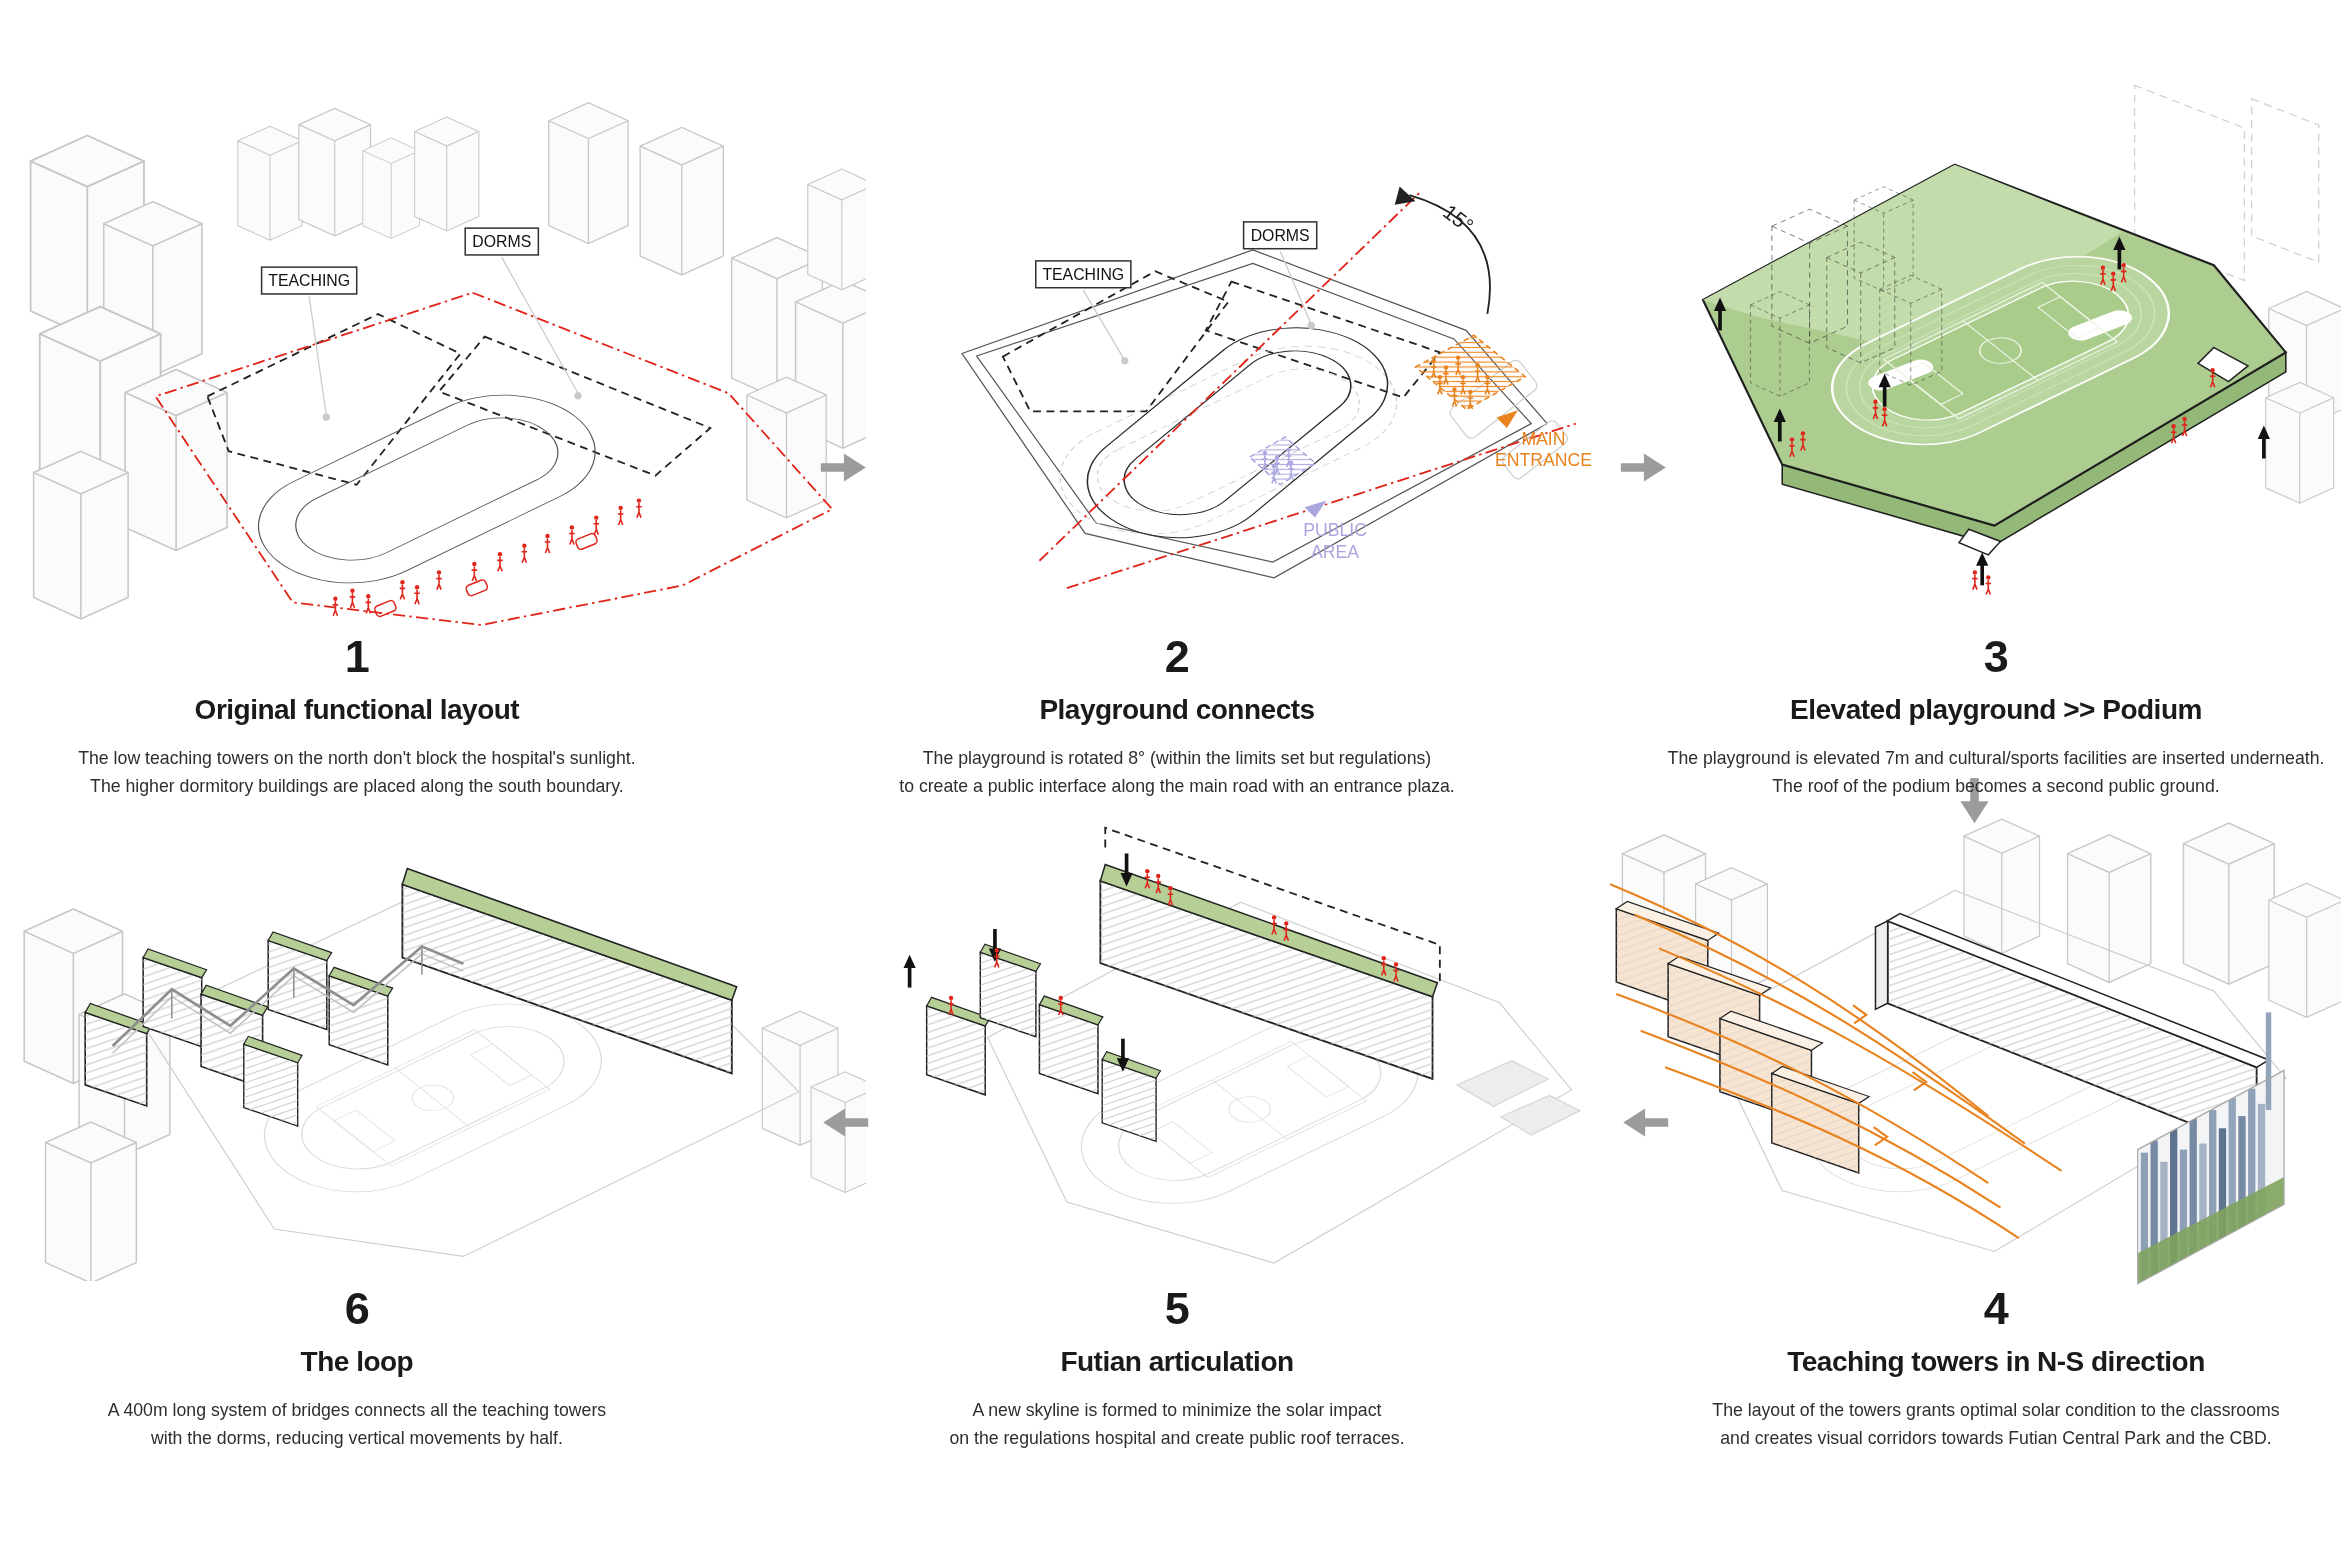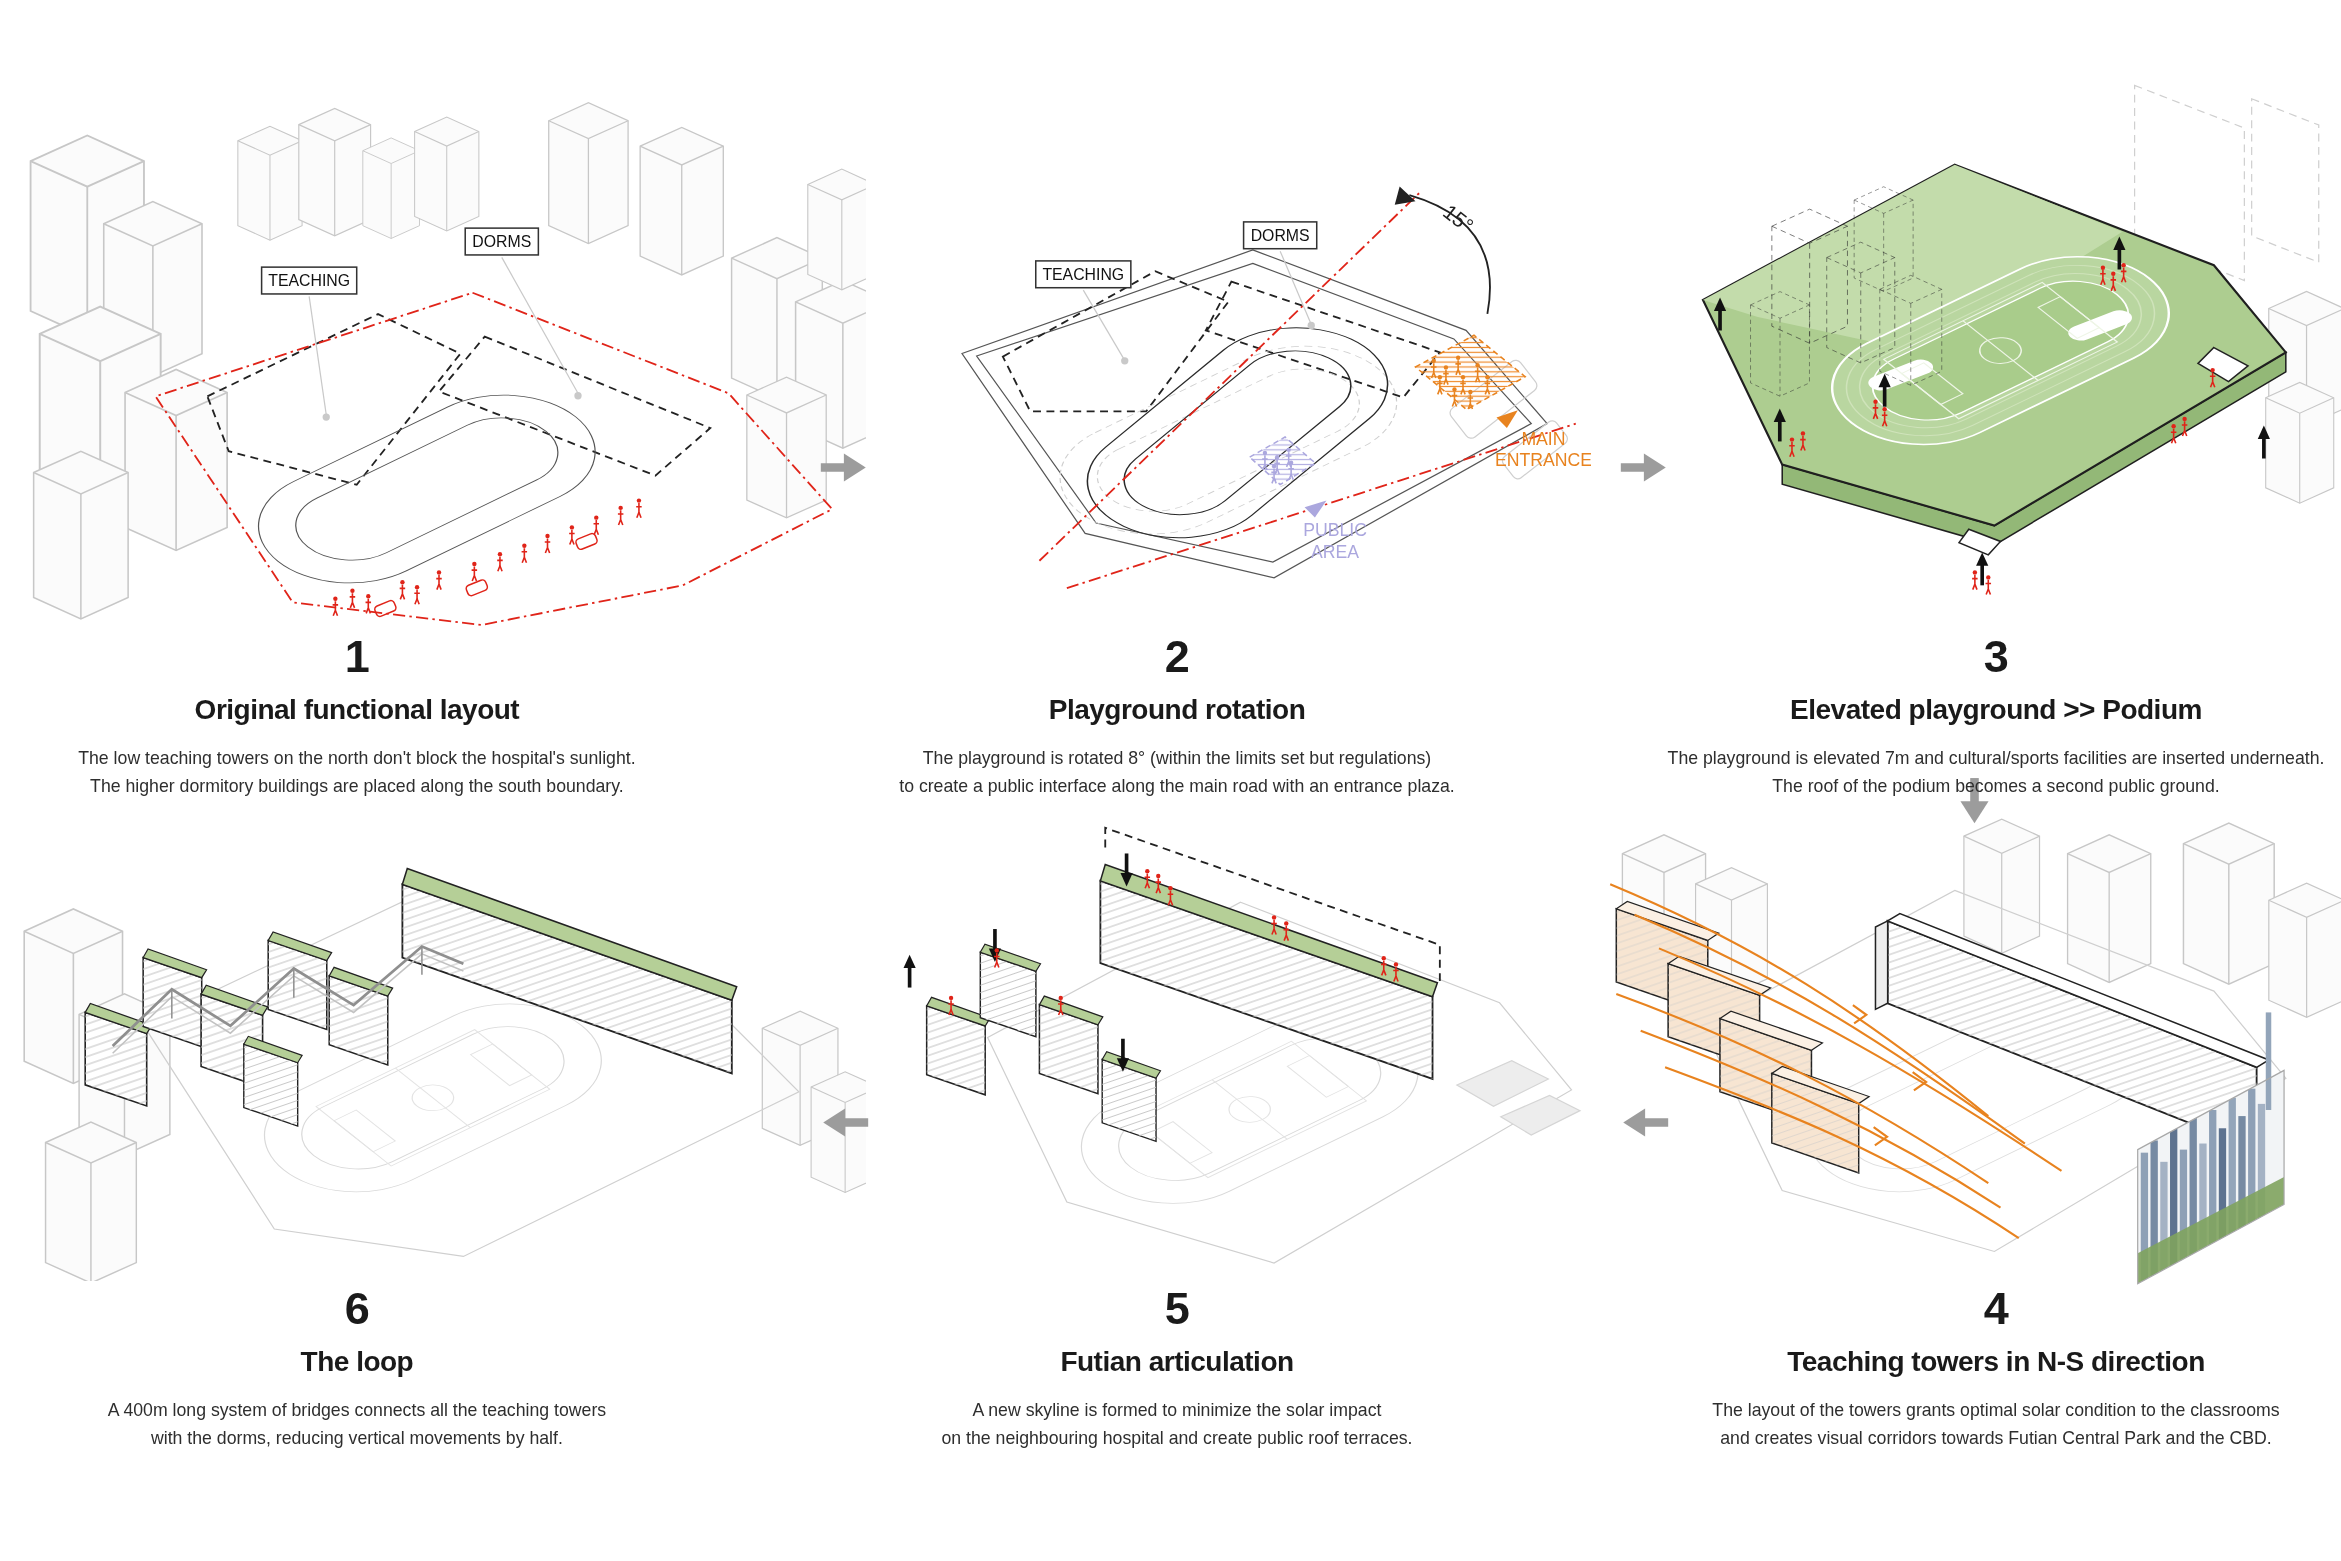--- a/index.html
+++ b/index.html
@@ -432,41 +432,41 @@
   </svg>
 
 <div class="cap" style="left:-9.1px;top:634px">
   <div class="num">1</div>
   <div class="title">Original functional layout</div>
   <div class="desc">The low teaching towers on the north don't block the hospital's sunlight.
 The higher dormitory buildings are placed along the south boundary.</div>
 </div>
 <div class="cap" style="left:811px;top:634px">
   <div class="num">2</div>
-  <div class="title">Playground rotation</div>
+  <div class="title">Playground connects</div>
   <div class="desc">The playground is rotated 8° (within the limits set but regulations)
 to create a public interface along the main road with an entrance plaza.</div>
 </div>
 <div class="cap" style="left:1630px;top:634px">
   <div class="num">3</div>
   <div class="title">Elevated playground &gt;&gt; Podium</div>
   <div class="desc">The playground is elevated 7m and cultural/sports facilities are inserted underneath.
 The roof of the podium becomes a second public ground.</div>
 </div>
 <div class="cap" style="left:-9.1px;top:1286px">
   <div class="num">6</div>
   <div class="title">The loop</div>
   <div class="desc">A 400m long system of bridges connects all the teaching towers
 with the dorms, reducing vertical movements by half.</div>
 </div>
 <div class="cap" style="left:811px;top:1286px">
   <div class="num">5</div>
   <div class="title">Futian articulation</div>
   <div class="desc">A new skyline is formed to minimize the solar impact
-on the neighbouring hospital and create public roof terraces.</div>
+on the regulations hospital and create public roof terraces.</div>
 </div>
 <div class="cap" style="left:1630px;top:1286px">
   <div class="num">4</div>
   <div class="title">Teaching towers in N-S direction</div>
   <div class="desc">The layout of the towers grants optimal solar condition to the classrooms
 and creates visual corridors towards Futian Central Park and the CBD.</div>
 </div>
 
 
 </body></html>

